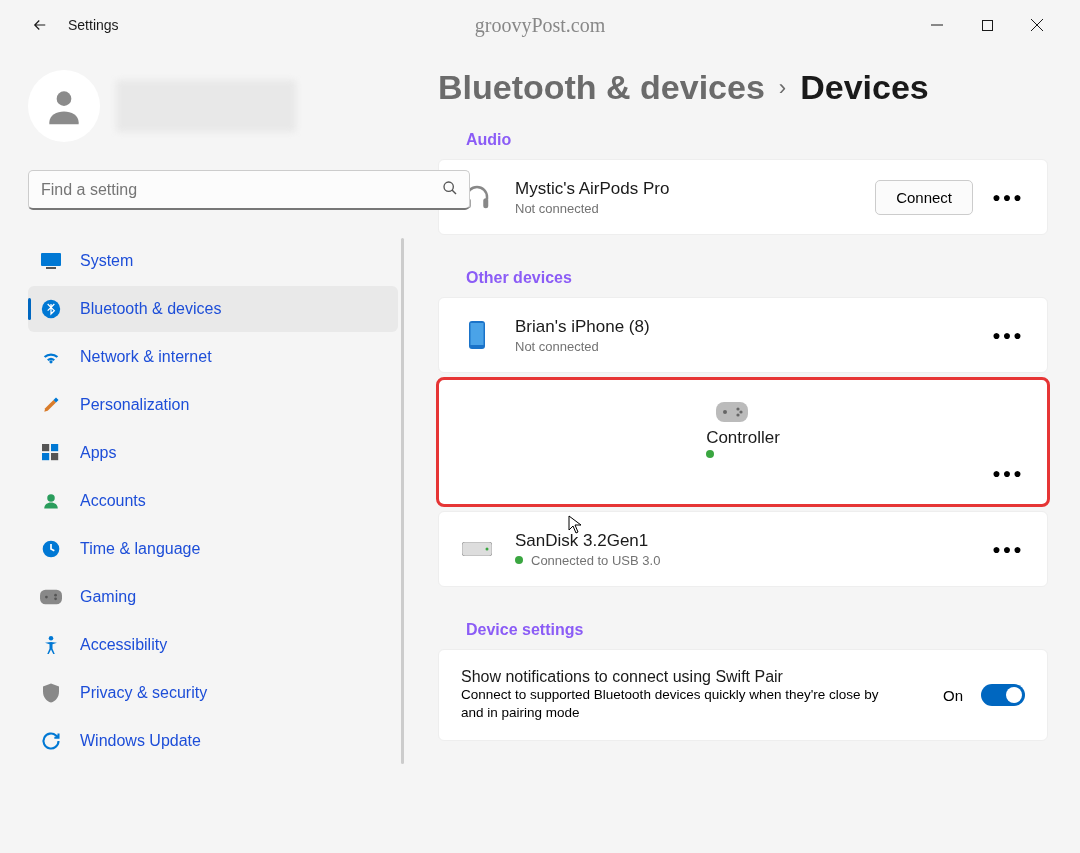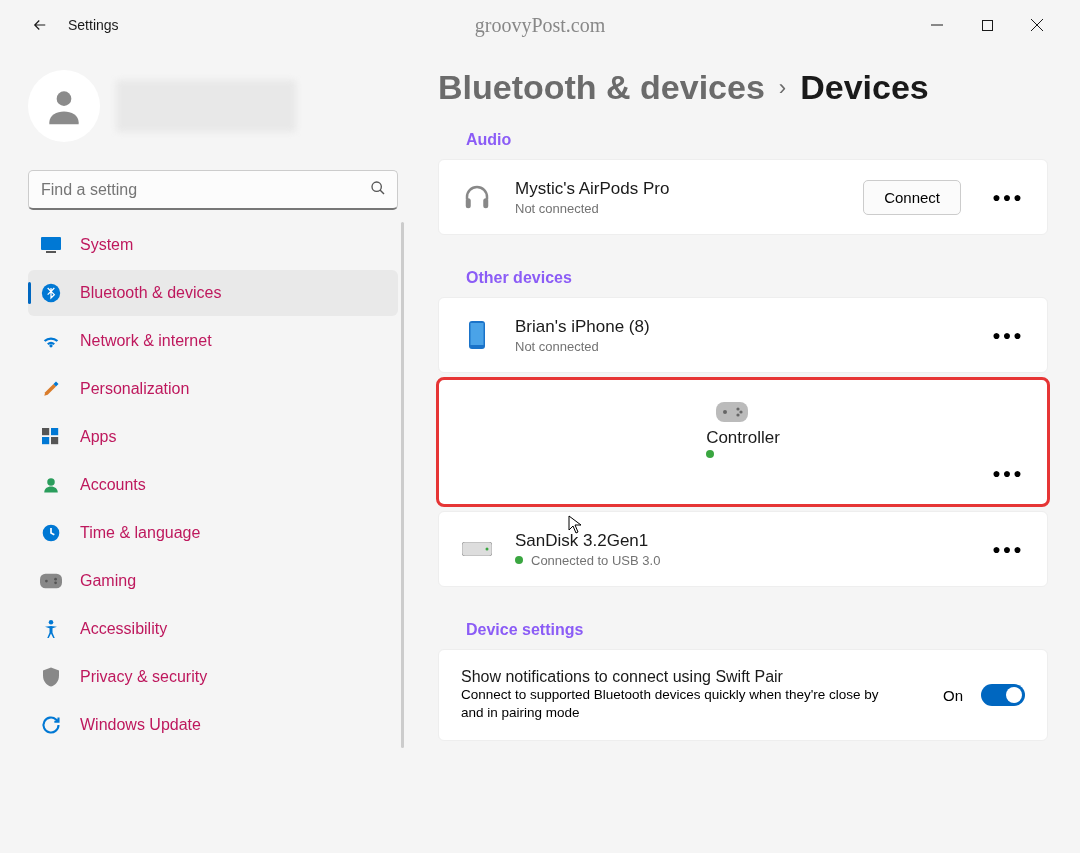--- a/index.html
+++ b/index.html
@@ -17,50 +17,50 @@
 .content { display: flex; height: calc(100% - 50px); }
 .sidebar { width: 410px; padding: 20px 0 0 28px; display: flex; flex-direction: column; }
 .main { flex: 1; padding: 18px 32px 0 28px; overflow-y: auto; }
 
 
 .profile { display: flex; align-items: center; gap: 16px; margin-bottom: 28px; }
 .avatar { width: 72px; height: 72px; border-radius: 50%; background: #fff; display: flex; align-items: center; justify-content: center; }
 .profile-name { width: 180px; height: 52px; background: #e8e8e8; border-radius: 4px; filter: blur(3px); }
 
 
-.search-wrap { position: relative; width: 370px; margin-bottom: 12px; }
+.search-wrap { position: relative; width: 442px; margin-bottom: 28px; }
 .search-input { width: 100%; height: 40px; padding: 0 40px 0 12px; font-size: 16px; border: 1px solid #ccc; border-bottom: 2px solid #777; border-radius: 5px; background: #fcfcfc; }
 .search-wrap .s-icon { position: absolute; right: 12px; top: 50%; transform: translateY(-50%); }
 
 
 .nav { display: flex; flex-direction: column; gap: 2px; width: 370px; position: relative; }
 .nav::after { content: ""; position: absolute; right: -6px; top: 0; bottom: 0; width: 3px; background: #ccc; border-radius: 2px; }
 .nav-item { display: flex; align-items: center; height: 46px; padding: 0 12px; border-radius: 6px; cursor: pointer; gap: 18px; }
 .nav-item.active { background: #e9e9e9; position: relative; }
 .nav-item.active::before { content: ""; position: absolute; left: 0; top: 12px; bottom: 12px; width: 3px; background: #0067c0; border-radius: 2px; }
 .nav-icon { width: 22px; height: 22px; display: flex; align-items: center; justify-content: center; }
-.nav-label { font-size: 16px; color: #be185d; }
+.nav-label { font-size: 16px; color: #1d4ed8; }
 
 
 .breadcrumb { display: flex; align-items: center; gap: 14px; margin-bottom: 24px; }
 .bc-parent { font-size: 34px; font-weight: 600; color: #6b6b6b; }
 .bc-sep { font-size: 22px; color: #6b6b6b; }
 .bc-current { font-size: 34px; font-weight: 600; color: #1a1a1a; }
 
 
 .section-title { font-size: 16px; font-weight: 600; color: #8b5cf6; margin: 0 0 10px 28px; }
 .card-group { display: flex; flex-direction: column; gap: 6px; margin-bottom: 34px; }
 .card { background: #fff; border: 1px solid #eee; border-radius: 6px; padding: 16px 22px; display: flex; align-items: center; min-height: 76px; }
 .card.highlighted { outline: 3px solid #e63535; outline-offset: -1px; flex-direction: column; }
 .dev-icon { width: 32px; height: 32px; display: flex; align-items: center; justify-content: center; margin-right: 22px; }
 .dev-info { display: flex; flex-direction: column; gap: 2px; }
 .dev-name { font-size: 17px; color: #1a1a1a; }
 .dev-status { font-size: 13px; color: #737373; display: flex; align-items: center; gap: 8px; }
 .status-dot { width: 8px; height: 8px; border-radius: 50%; background: #3aa640; display: inline-block; }
-.card-actions { margin-left: auto; display: flex; align-items: center; gap: 30px; }
+.card-actions { margin-left: auto; display: flex; align-items: center; gap: 18px; }
 .connect-btn { padding: 8px 20px; font-size: 15px; border: 1px solid #ccc; border-radius: 5px; background: #fbfbfb; cursor: pointer; }
 .more-btn { width: 34px; height: 30px; display: flex; align-items: center; justify-content: center; border: none; background: transparent; font-size: 14px; cursor: pointer; letter-spacing: 2px; }
 
 
 .setting-card { background: #fff; border: 1px solid #eee; border-radius: 6px; padding: 18px 22px; display: flex; align-items: center; }
 .setting-info { display: flex; flex-direction: column; gap: 0; flex: 1; }
 .setting-title { font-size: 16px; color: #1a1a1a; }
 .setting-desc { font-size: 13.5px; color: #000000; max-width: 420px; line-height: 1.35; }
 .toggle-wrap { display: flex; align-items: center; gap: 18px; }
 .toggle-label { font-size: 15px; }

